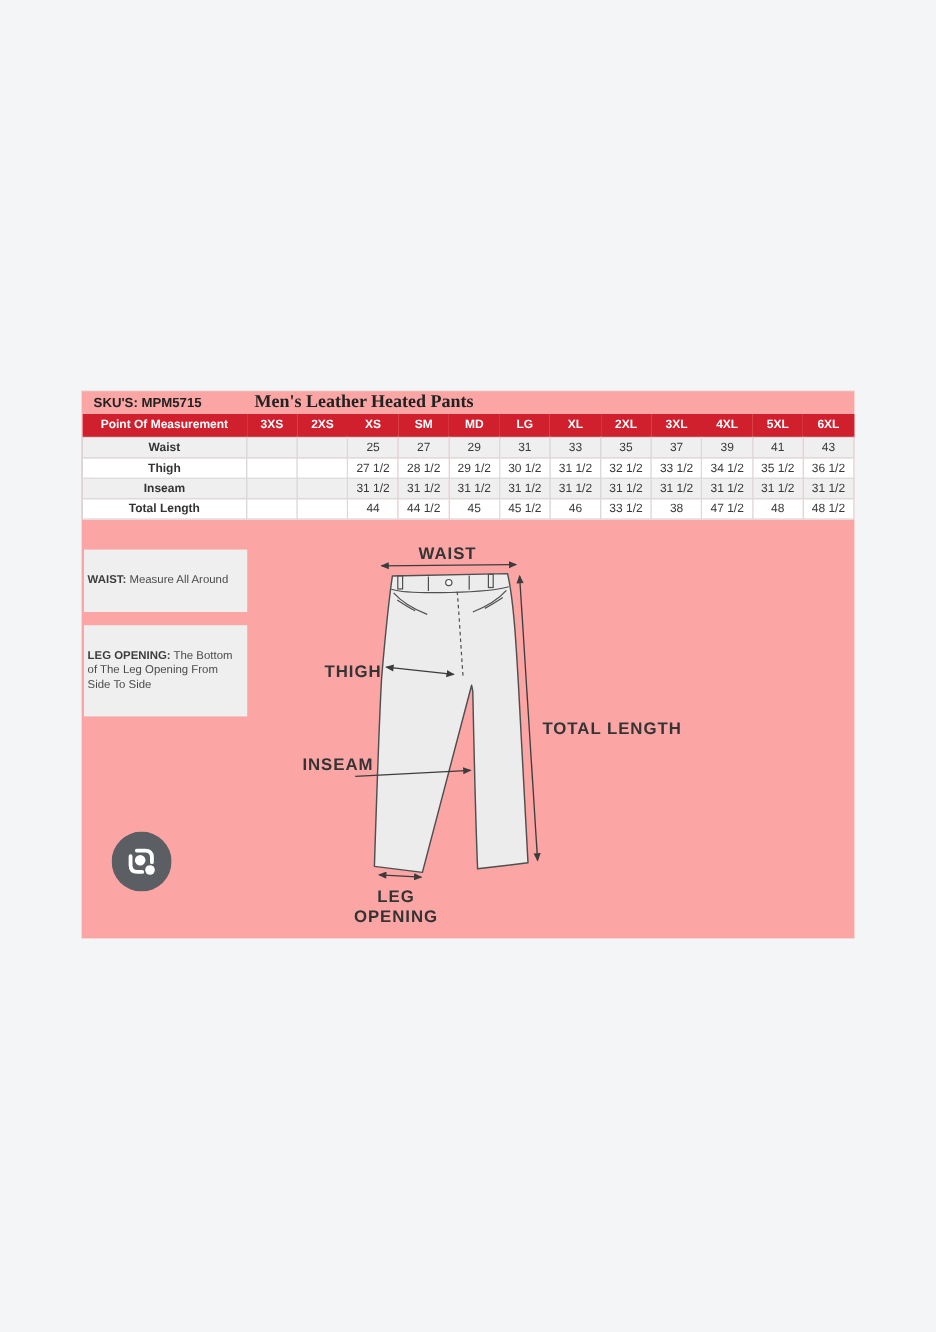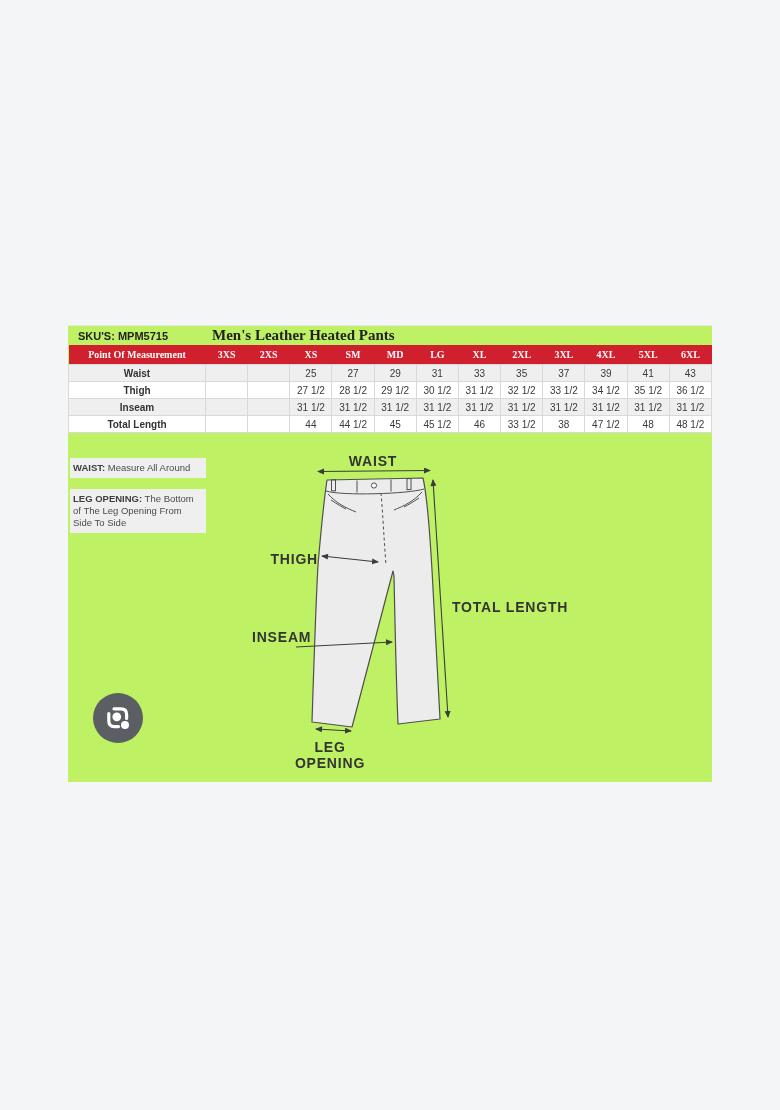--- a/index.html
+++ b/index.html
@@ -1,33 +1,33 @@
 <!DOCTYPE html>
 <html style="--accent: #d0202e;"><head>
 <meta charset="utf-8">
 <style>
   html,body{margin:0;padding:0;}
   body{font-family:"Liberation Sans","DejaVu Sans",sans-serif;background:#f4f5f6;}
   .page{position:relative;width:780px;height:1110px;background:#f4f5f6;overflow:hidden;}
-  .panel{position:absolute;left:68px;top:325px;width:644px;height:457px;background:#bef264;}
+  .panel{position:absolute;left:68px;top:325px;width:644px;height:457px;background:#fca5a5;}
   
   .sku-row{display:flex;align-items:center;height:19px;border-top:1px solid #e7e7e7;}
   .sku{font-size:11px;font-weight:bold;color:#222;margin-left:10px;width:134px;}
   .product{font-size:15px;font-weight:bold;color:#222;font-family:Liberation Serif, serif;}
   
   table.size{border-collapse:collapse;table-layout:fixed;width:644px;font-size:10px;color:#3a3a3a;}
   table.size col.c0{width:137px;}
-  table.size th{background:var(--accent,#d0202e);color:#fff;font-size:10px;font-weight:bold;height:19px;padding:0;border:0;text-align:center;font-family:Liberation Serif, serif;}
+  table.size th{background:var(--accent,#d0202e);color:#fff;font-size:10px;font-weight:bold;height:19px;padding:0;border:0;text-align:center;}
   table.size td{border:1px solid #d9d9d9;height:16px;text-align:center;padding:0 1px;white-space:nowrap;}
   table.size td.rowlabel{font-weight:bold;color:#333;}
   table.size tr:nth-child(odd) td{background:#efefef;}
   table.size tr:nth-child(even) td{background:#ffffff;}
   
   .defs{position:absolute;left:2px;top:133px;width:136px;}
-  .defbox{background:#efefef;color:#4a4a4a;font-size:9.5px;line-height:12px;padding:4px 3px;margin-bottom:11px;}
+  .defbox{background:#efefef;color:#4a4a4a;font-size:9.5px;line-height:12px;padding:20px 3px;margin-bottom:11px;}
   .defbox b{color:#3d3d3d;}
   
   .diagram{position:absolute;left:177px;top:125px;}
   .dlabel{font-family:"Liberation Sans","DejaVu Sans",sans-serif;font-size:14px;font-weight:bold;fill:#343434;letter-spacing:0.8px;}
   .meas{stroke:#3c3c3c;stroke-width:1.1;fill:none;}
   .pants-outline{fill:#ececec;stroke:#4f4f4f;stroke-width:1.2;stroke-linejoin:round;}
   .pants-detail{fill:none;stroke:#4f4f4f;stroke-width:1;}
   
   .lens-btn{position:absolute;left:25px;top:368px;width:50px;height:50px;border:0;padding:0;background:transparent;cursor:pointer;}
 </style>

